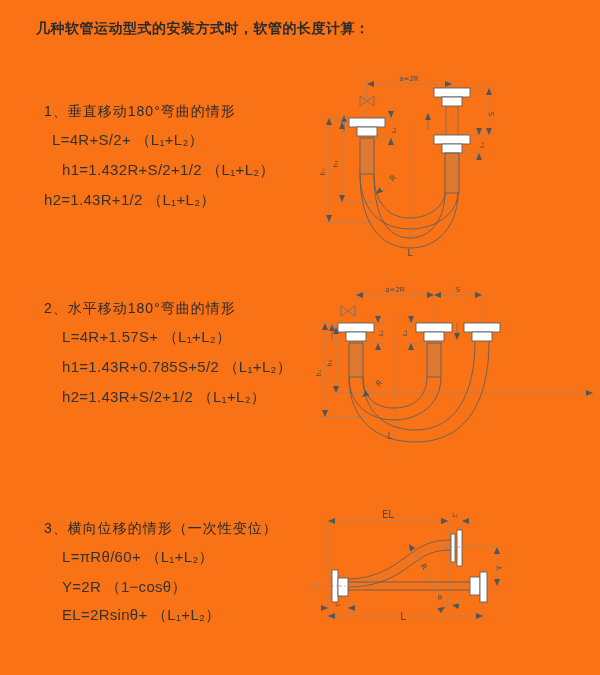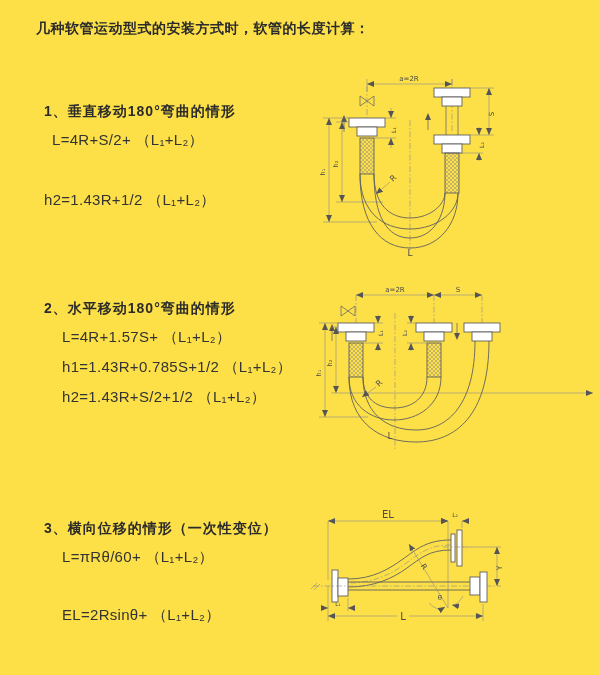--- a/index.html
+++ b/index.html
@@ -1,49 +1,51 @@
 <!DOCTYPE html>
 <html><head>
 <meta charset="utf-8">
 <style>
   html,body{margin:0;padding:0;}
   body{width:600px;height:675px;background:#ffffff;overflow:hidden;
        font-family:"Liberation Sans","DejaVu Sans",sans-serif;}
-  .page{position:relative;width:600px;height:675px;background:#fde047;}
+  .page{position:relative;width:600px;height:675px;background:#f97316;}
   .t{position:absolute;white-space:pre;color:#2b2b2b;}
   .title{font-size:14px;font-weight:bold;letter-spacing:.5px;}
-  .head{font-size:14px;font-weight:bold;letter-spacing:1px;}
+  .head{font-size:14px;font-weight:normal;letter-spacing:1px;}
   .formula{font-size:15px;letter-spacing:.3px;color:#333;}
   .diagram{position:absolute;text-align:center;}
   svg text{fill:#4a4a4a;font-family:"DejaVu Sans","Liberation Sans",sans-serif;}
   svg .ln{stroke:#6a6a6a;stroke-width:.8;fill:none;}
   svg .thin{stroke:#8a8a8a;stroke-width:.6;fill:none;}
   svg .dash{stroke:#8a8a8a;stroke-width:.6;fill:none;stroke-dasharray:6 2 1.5 2;}
   svg .fit{stroke:#5f5f5f;stroke-width:.9;fill:#ffffff;}
   svg .hose{stroke:#5f5f5f;stroke-width:.9;fill:none;}
   svg .arrowfill{fill:#555;}
 </style>
 </head>
 <body>
 
 <div class="page">
 
   <div class="t title" style="left:36px;top:20px">几种软管运动型式的安装方式时，软管的长度计算：</div>
 
   <div class="t head" style="left:44px;top:103px">1、垂直移动180°弯曲的情形</div>
   <div class="t formula" style="left:52px;top:131px">L=4R+S/2+ （L₁+L₂）</div>
+  <div class="t formula" style="left:62px;top:161px">h1=1.432R+S/2+1/2 （L₁+L₂）</div>
   <div class="t formula" style="left:44px;top:191px">h2=1.43R+1/2 （L₁+L₂）</div>
 
   <div class="t head" style="left:44px;top:300px">2、水平移动180°弯曲的情形</div>
   <div class="t formula" style="left:62px;top:328px">L=4R+1.57S+ （L₁+L₂）</div>
-  <div class="t formula" style="left:62px;top:358px">h1=1.43R+0.785S+1/2 （L₁+L₂）</div>
+  <div class="t formula" style="left:62px;top:358px">h1=1.43R+0.785S+5/2 （L₁+L₂）</div>
   <div class="t formula" style="left:62px;top:388px">h2=1.43R+S/2+1/2 （L₁+L₂）</div>
 
   <div class="t head" style="left:44px;top:520px">3、横向位移的情形（一次性变位）</div>
   <div class="t formula" style="left:62px;top:548px">L=πRθ/60+ （L₁+L₂）</div>
+  <div class="t formula" style="left:62px;top:578px">Y=2R （1−cosθ）</div>
   <div class="t formula" style="left:62px;top:606px">EL=2Rsinθ+ （L₁+L₂）</div>
 
   <div class="diagram" style="left:315px;top:72px;width:280px;height:185px">
     <svg width="280" height="185" viewBox="0 0 280 185">
       <defs>
         <marker id="a1e" markerWidth="9" markerHeight="8" refX="7" refY="3" orient="auto" markerUnits="userSpaceOnUse">
           <path d="M0,0 L7,3 L0,6 z" fill="#555"></path>
         </marker>
         <marker id="a1s" markerWidth="9" markerHeight="8" refX="0" refY="3" orient="auto" markerUnits="userSpaceOnUse">
           <path d="M7,0 L0,3 L7,6 z" fill="#555"></path>

